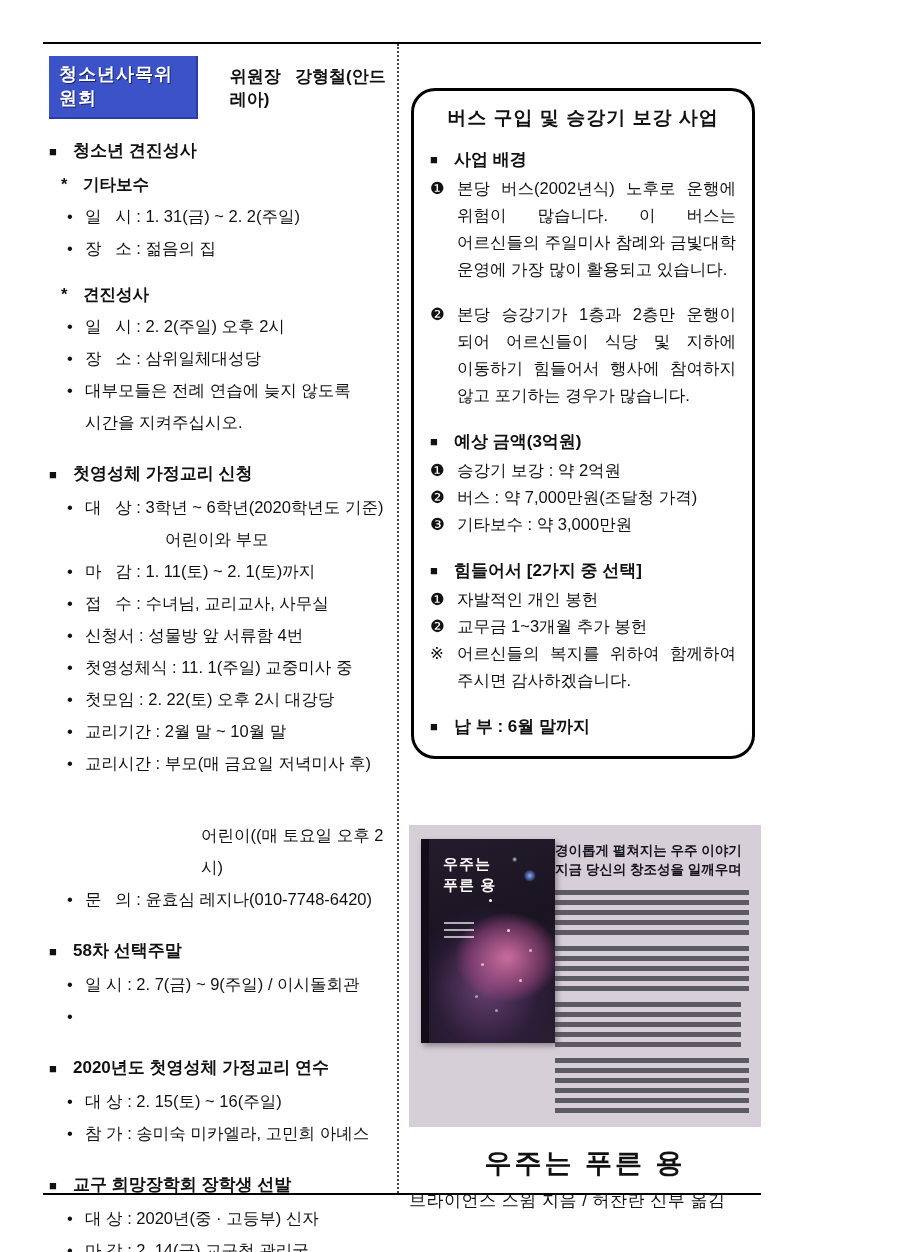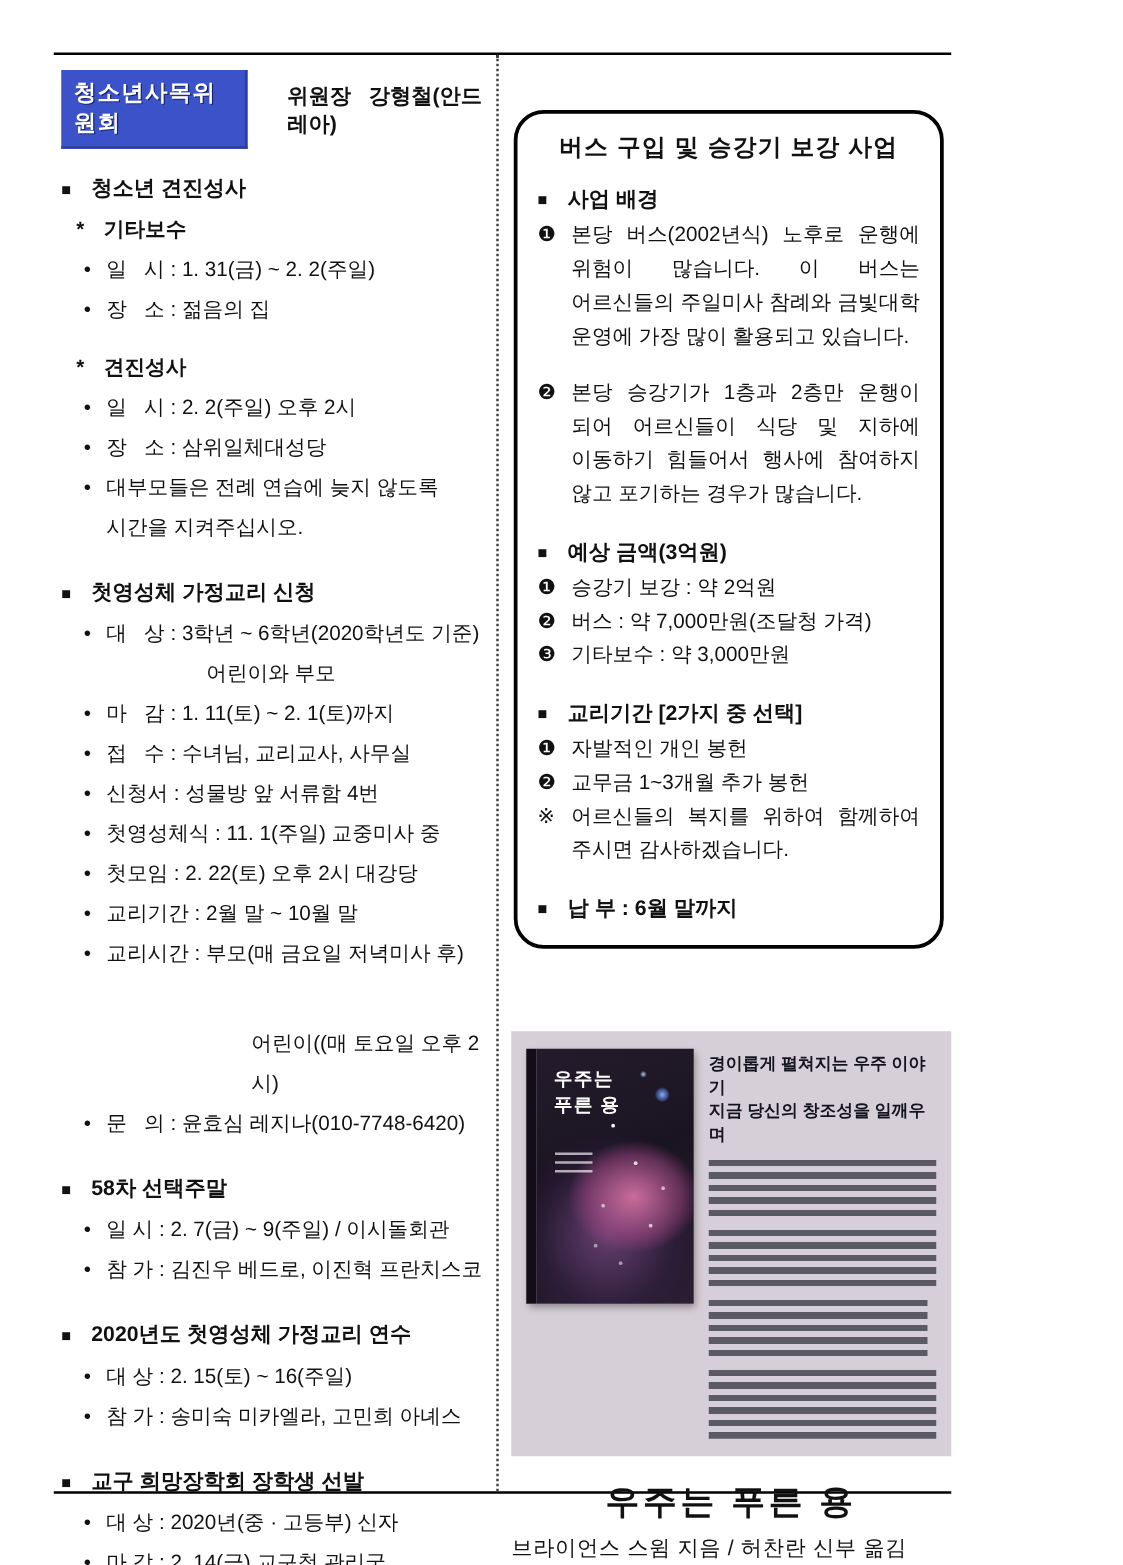--- a/index.html
+++ b/index.html
@@ -62,21 +62,21 @@
   .bline.sec .mk{width:24px;font-size:13px;}
   .bline.gap{margin-top:18px;}
   .bline.numpar .t{text-align:justify;word-break:keep-all;}
   .bline .b{font-weight:bold;}
 
   
   .book-promo{
     width:352px;margin:66px auto 0 auto;
     background:#d7cfd7;
     padding:14px 12px;box-sizing:border-box;
-    display:flex;gap:12px;
+    display:flex;
   }
   .book-cover{
     flex:none;width:126px;height:204px;position:relative;
     background:
       radial-gradient(ellipse 70px 60px at 62% 58%, rgba(225,120,170,.85), rgba(160,70,130,.5) 55%, rgba(40,25,50,0) 75%),
       radial-gradient(ellipse 90px 100px at 45% 72%, rgba(150,90,160,.6), rgba(60,35,80,.3) 60%, rgba(20,15,30,0) 80%),
       radial-gradient(circle 8px at 80% 18%, rgba(140,180,255,.95), rgba(80,120,220,.4) 60%, transparent 75%),
       radial-gradient(circle 4px at 68% 10%, rgba(200,220,255,.9), transparent 70%),
       linear-gradient(160deg,#241c2c 0%,#1a1422 45%,#2a1e33 100%);
     border-left:8px solid #120d18;
@@ -133,21 +133,21 @@
           <div class="line bul"><span class="mk">•</span><span class="t">접   수 : 수녀님, 교리교사, 사무실</span></div>
           <div class="line bul"><span class="mk">•</span><span class="t">신청서 : 성물방 앞 서류함 4번</span></div>
           <div class="line bul"><span class="mk">•</span><span class="t">첫영성체식 : 11. 1(주일) 교중미사 중</span></div>
           <div class="line bul"><span class="mk">•</span><span class="t">첫모임 : 2. 22(토) 오후 2시 대강당</span></div>
           <div class="line bul"><span class="mk">•</span><span class="t">교리기간 : 2월 말 ~ 10월 말</span></div>
           <div class="line bul"><span class="mk">•</span><span class="t">교리시간 : 부모(매 금요일 저녁미사 후)</span></div>
           <div class="line cont ind3"><span class="t">어린이((매 토요일 오후 2시)</span></div>
           <div class="line bul"><span class="mk">•</span><span class="t">문   의 : 윤효심 레지나(010-7748-6420)</span></div>
           <div class="line sec gap"><span class="mk">■</span><span class="t">58차 선택주말</span></div>
           <div class="line bul"><span class="mk">•</span><span class="t">일 시 : 2. 7(금) ~ 9(주일) / 이시돌회관</span></div>
-          <div class="line bul"><span class="mk">•</span><span class="t">참 가 : 김진우 베드로, 이진혁 프란치스코</span></div>
+          <div class="line bul"><span class="mk">•</span></div>
           <div class="line sec gap"><span class="mk">■</span><span class="t">2020년도 첫영성체 가정교리 연수</span></div>
           <div class="line bul"><span class="mk">•</span><span class="t">대 상 : 2. 15(토) ~ 16(주일)</span></div>
           <div class="line bul"><span class="mk">•</span><span class="t">참 가 : 송미숙 미카엘라, 고민희 아녜스</span></div>
           <div class="line sec gap"><span class="mk">■</span><span class="t">교구 희망장학회 장학생 선발</span></div>
           <div class="line bul"><span class="mk">•</span><span class="t">대 상 : 2020년(중 · 고등부) 신자</span></div>
           <div class="line bul"><span class="mk">•</span><span class="t">마 감 : 2. 14(금) 교구청 관리국</span></div>
           <div class="line bul"><span class="mk">•</span><span class="t">문 의 : 사무실</span></div>
         </div>
     </div>
 
@@ -178,21 +178,21 @@
             <div class="bline numline">
               <span class="mk">❷</span>
               <span class="t">버스 : 약 7,000만원(조달청 가격)</span>
             </div>
             <div class="bline numline">
               <span class="mk">❸</span>
               <span class="t">기타보수 : 약 3,000만원</span>
             </div>
             <div class="bline sec gap">
               <span class="mk">■</span>
-              <span class="t">교리기간 [2가지 중 선택]</span>
+              <span class="t">힘들어서 [2가지 중 선택]</span>
             </div>
             <div class="bline numline">
               <span class="mk">❶</span>
               <span class="t">자발적인 개인 봉헌</span>
             </div>
             <div class="bline numline">
               <span class="mk">❷</span>
               <span class="t">교무금 1~3개월 추가 봉헌</span>
             </div>
             <div class="bline numpar">

